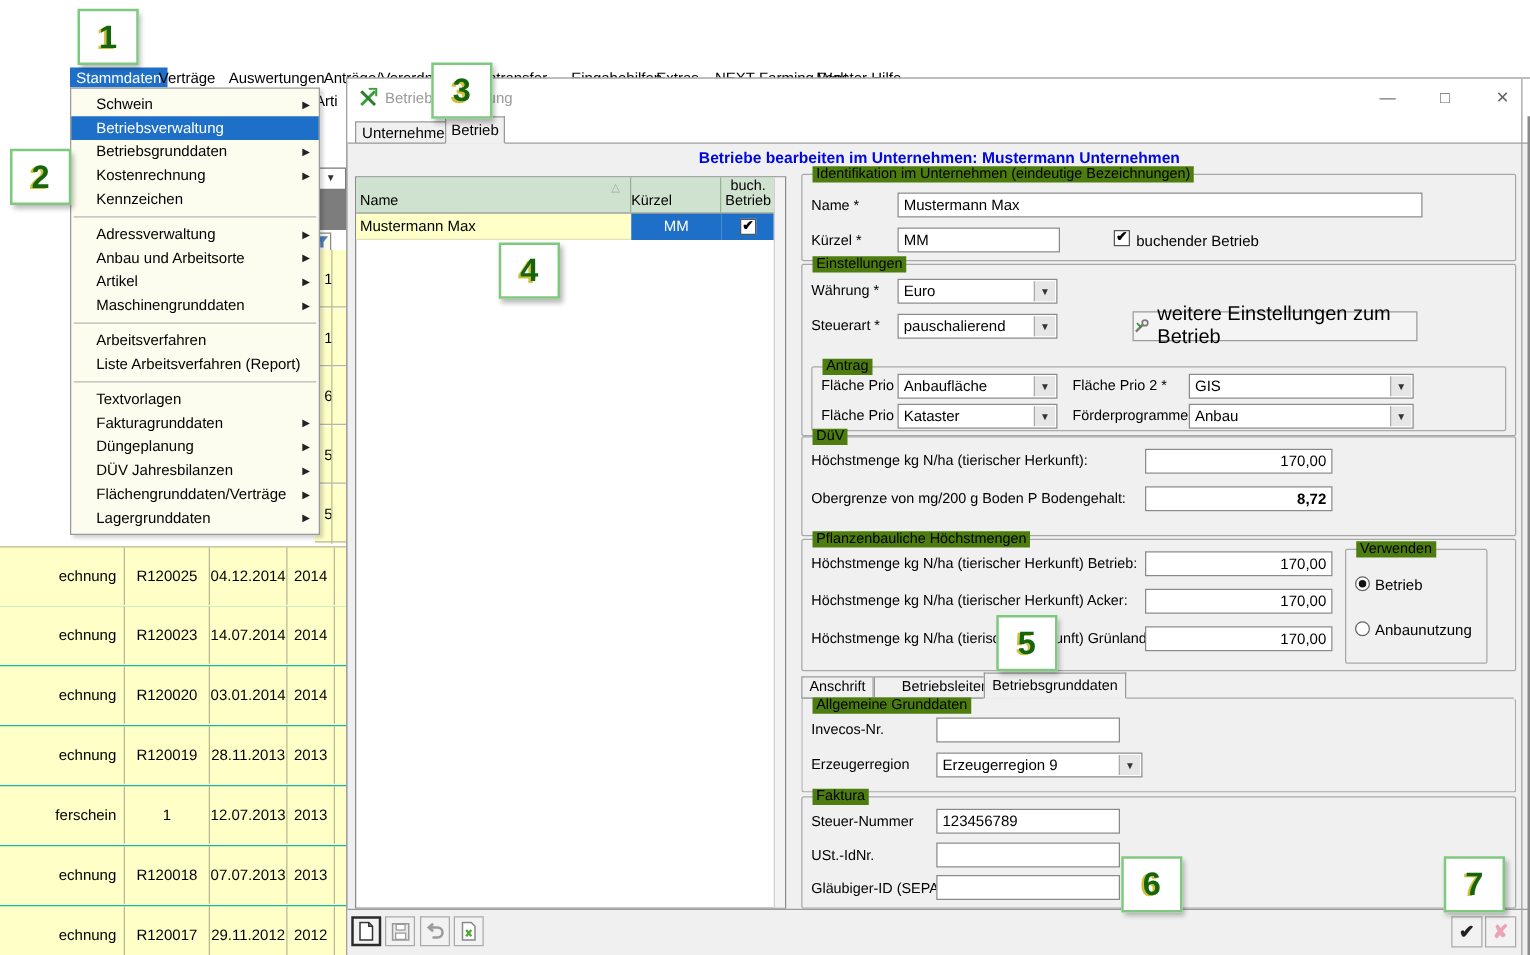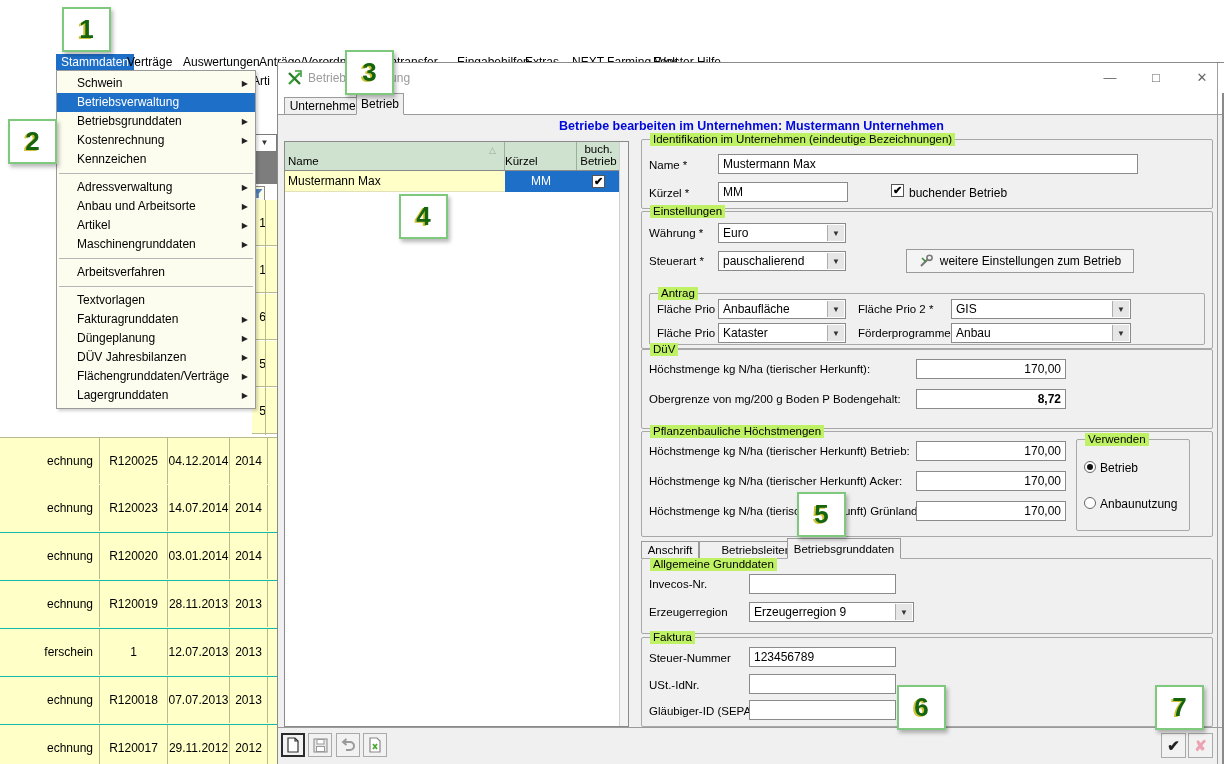--- a/index.html
+++ b/index.html
@@ -41,35 +41,35 @@
 
   .head{position:absolute;left:0;top:56px;width:100%;text-align:center;color:#0008dd;font-weight:bold;font-size:12.5px}
 
   .list-panel{position:absolute;left:6px;top:78px;width:345px;height:586px;background:#fff;border:1px solid #8a8a8a;box-sizing:border-box}
   .lp-hdr{position:absolute;left:0;top:0;width:335px;height:28px;background:#cfe2cf;border-bottom:1px solid #8a8a8a}
   .hcell{position:absolute;top:0;height:28px;border-right:1px solid #9ab09a;box-sizing:border-box;font-size:11.5px}
   .lp-row{position:absolute;left:0;top:29px;width:335px;height:21px}
   .scrolltrack{position:absolute;right:0;top:0;width:9px;height:100%;background:#f3f3f3;border-left:1px solid #d0d0d0;box-sizing:border-box}
 
   .gb{position:absolute;border:1px solid #a8a8a8;border-radius:2px}
-  .lg{position:absolute;top:-7px;left:8px;background:#bef264;padding:0 3px;font-size:11.5px;line-height:13px;white-space:nowrap}
+  .lg{position:absolute;top:-7px;left:8px;background:#4d7c0f;padding:0 3px;font-size:11.5px;line-height:13px;white-space:nowrap}
   .lb{position:absolute;font-size:11.5px;white-space:nowrap}
   .tin{position:absolute;background:#fff;border:1px solid #8a8a8a;font:12px "Liberation Sans",sans-serif;
        padding:0 4px;height:20px;box-sizing:border-box;outline:none}
   .num{text-align:right}
   .sel-box{position:absolute;height:20px;background:#fff;border:1px solid #8a8a8a;box-sizing:border-box;
            font-size:12px;line-height:18px;padding-left:4px;white-space:nowrap}
   .da{position:absolute;right:1px;top:1px;bottom:1px;width:16px;background:#e6e6e6;border-left:1px solid #adadad;
       text-align:center;font-size:8px;line-height:17px;color:#333}
   .cb{position:absolute;width:13px;height:13px;background:#fff;border:1px solid #555;box-sizing:border-box;
       text-align:center;font-size:11px;line-height:11px;font-weight:bold}
   .radio{position:absolute;width:12px;height:12px;border:1px solid #666;border-radius:50%;background:#fff;box-sizing:border-box}
   .radio.on::after{content:"";position:absolute;left:2px;top:2px;width:6px;height:6px;border-radius:50%;background:#111}
   .btn{position:absolute;background:#f4f4f4;border:1px solid #9a9a9a;display:flex;align-items:center;justify-content:center;
-       gap:6px;font-size:12px;box-sizing:border-box}
+       gap:6px;font-size:16px;box-sizing:border-box}
   .statusbar{position:absolute;left:0;top:664px;width:100%;height:38px;background:#f0f0f0;border-top:1px solid #9a9a9a;box-sizing:border-box}
   .tbtn{position:absolute;top:5px;width:24px;height:24px;background:#f2f2f2;border:1px solid #aaa;box-sizing:border-box;
         display:flex;align-items:center;justify-content:center}
   .tbtn.focus{border:2px solid #2b2b2b}
   .okx{position:absolute;top:5px;width:25px;height:25px;background:#f2f2f2;border:1px solid #aaa;box-sizing:border-box;
        text-align:center;line-height:23px;font-size:15px;font-weight:bold}
 
   
   .co{position:absolute;width:45px;height:41px;background:#fff;border:2px solid #7fc97f;z-index:20;
       box-shadow:2px 3px 4px rgba(0,0,0,.28);display:flex;align-items:center;justify-content:center;
@@ -162,20 +162,21 @@
     <div class="mi"><span>Betriebsgrunddaten</span><span class="ar">▶</span></div>
     <div class="mi"><span>Kostenrechnung</span><span class="ar">▶</span></div>
     <div class="mi"><span>Kennzeichen</span></div>
     <div class="msep"></div>
     <div class="mi"><span>Adressverwaltung</span><span class="ar">▶</span></div>
     <div class="mi"><span>Anbau und Arbeitsorte</span><span class="ar">▶</span></div>
     <div class="mi"><span>Artikel</span><span class="ar">▶</span></div>
     <div class="mi"><span>Maschinengrunddaten</span><span class="ar">▶</span></div>
     <div class="msep"></div>
     <div class="mi"><span>Arbeitsverfahren</span></div>
+    <div class="mi"><span>Liste Arbeitsverfahren (Report)</span></div>
     <div class="msep"></div>
     <div class="mi"><span>Textvorlagen</span></div>
     <div class="mi"><span>Fakturagrunddaten</span><span class="ar">▶</span></div>
     <div class="mi"><span>Düngeplanung</span><span class="ar">▶</span></div>
     <div class="mi"><span>DÜV Jahresbilanzen</span><span class="ar">▶</span></div>
     <div class="mi"><span>Flächengrunddaten/Verträge</span><span class="ar">▶</span></div>
     <div class="mi"><span>Lagergrunddaten</span><span class="ar">▶</span></div>
   </div>
 
   <div class="dialog">

